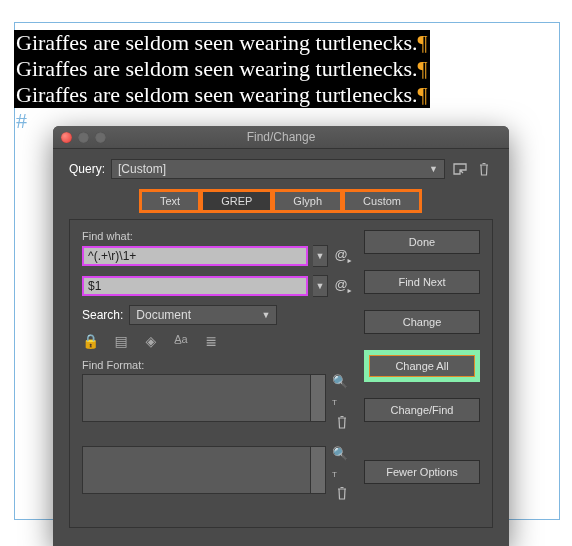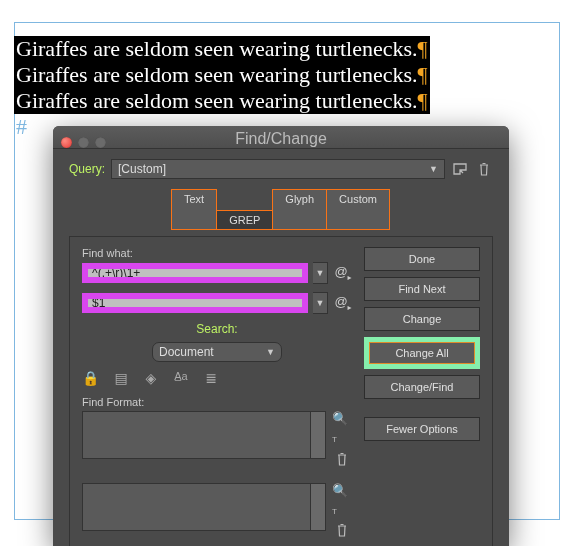--- a/index.html
+++ b/index.html
@@ -17,21 +17,21 @@
     position: absolute;
     left: 14px;
     top: 22px;
     width: 544px;
     height: 496px;
     border: 1px solid #7fb7e0;
   }
   .text-block {
     position: absolute;
     left: 14px;
-    top: 36px;
+    top: 30px;
     width: 440px;
   }
   .text-line {
     font-family: Georgia, "Times New Roman", serif;
     font-size: 22px;
     line-height: 26px;
     padding: 0 2px;
   }
   .text-line.sel {
     background: #000;
@@ -57,22 +57,22 @@
     border-radius: 6px 6px 0 0;
     box-shadow: 0 8px 30px rgba(0,0,0,0.5);
     color: #ccc;
     overflow: hidden;
   }
   .titlebar {
     height: 22px;
     background: linear-gradient(#5c5c5c, #4e4e4e);
     border-bottom: 1px solid #333;
     display: flex;
-    align-items: flex-end;
-    font-size: 16px;
+    align-items: center;
+    font-size: 12px;
     color: #bbb;
     position: relative;
   }
   .traffic {
     display: flex;
     gap: 6px;
     padding-left: 8px;
   }
   .traffic span {
     width: 11px; height: 11px; border-radius: 50%;
@@ -90,21 +90,21 @@
 
   .dialog-body {
     padding: 10px 16px 16px 16px;
   }
   .query-row {
     display: flex;
     align-items: center;
     gap: 6px;
     margin-bottom: 10px;
   }
-  .label { color: #bef264; }
+  .label { color: #ffffff; }
   .select, .input {
     background: #5a5a5a;
     border: 1px solid #333;
     color: #ddd;
     height: 20px;
     font-size: 12px;
     padding: 0 6px;
     box-sizing: border-box;
   }
   .select {
@@ -128,72 +128,71 @@
     cursor: pointer;
   }
 
   .tabs {
     display: flex;
     justify-content: center;
     gap: 0;
     margin-bottom: 6px;
   }
   .tab {
-    padding: 3px 12px;
-    background: #5a5a5a;
-    border: 1px solid #f97316;
+    padding: 3px 18px;
+    background: #5a5a5a;
+    border: 3px solid #f97316;
     color: #ddd;
     font-size: 11px;
     margin-left: -1px;
     cursor: pointer;
   }
   .tab.active {
     background: #3a3a3a;
-    margin-top: 21px;
   }
 
   .inner-panel {
     border: 1px solid #333;
     background: #4a4a4a;
     padding: 10px 12px;
     display: flex;
     gap: 12px;
   }
   .left-col { flex: 1; }
-  .right-col { width: 116px; display: flex; flex-direction: column; gap: 6px; }
+  .right-col { width: 116px; display: flex; flex-direction: column; gap: 16px; }
 
   .field-block { margin-bottom: 8px; }
   .field-label { font-size: 11px; color: #ccc; margin-bottom: 3px; }
   .field-row { display: flex; align-items: center; gap: 6px; }
   .input {
     background: #bfbfbf;
     color: #222;
-    border: 6px solid #d946ef;
+    border: 2px solid #d946ef;
     height: 20px;
     flex: 1;
     padding: 0 4px;
     font-family: inherit;
     font-size: 12px;
   }
   .input-arrow {
     width: 14px;
     background: #5a5a5a;
     border: 1px solid #333;
     border-left: none;
     height: 20px;
     display:flex;align-items:center;justify-content:center;
     font-size:9px;color:#ccc;
     margin-left:-1px;
   }
   .at-icon {
     color:#ccc;font-size:13px;width:18px;text-align:center;cursor:pointer;
   }
 
-  .search-row { display:flex; align-items:center; gap:6px; margin:6px 0 8px 0;flex-direction:column;}
-  .search-select { width: 130px; border-radius: 7px; }
+  .search-row { display:flex; align-items:center; gap:6px; margin:6px 0 8px 0;}
+  .search-select { width: 148px; }
 
   .icon-row { display:flex; gap:12px; margin-bottom:10px; }
   .icon-row .ic { color:#aaa; font-size:14px; cursor:default; width:18px; text-align:center;}
 
   .format-block { margin-bottom: 14px; }
   .format-box-row { display:flex; gap:6px; align-items:flex-start;}
   .format-box {
     flex:1;
     height: 46px;
     background: #5a5a5a;

